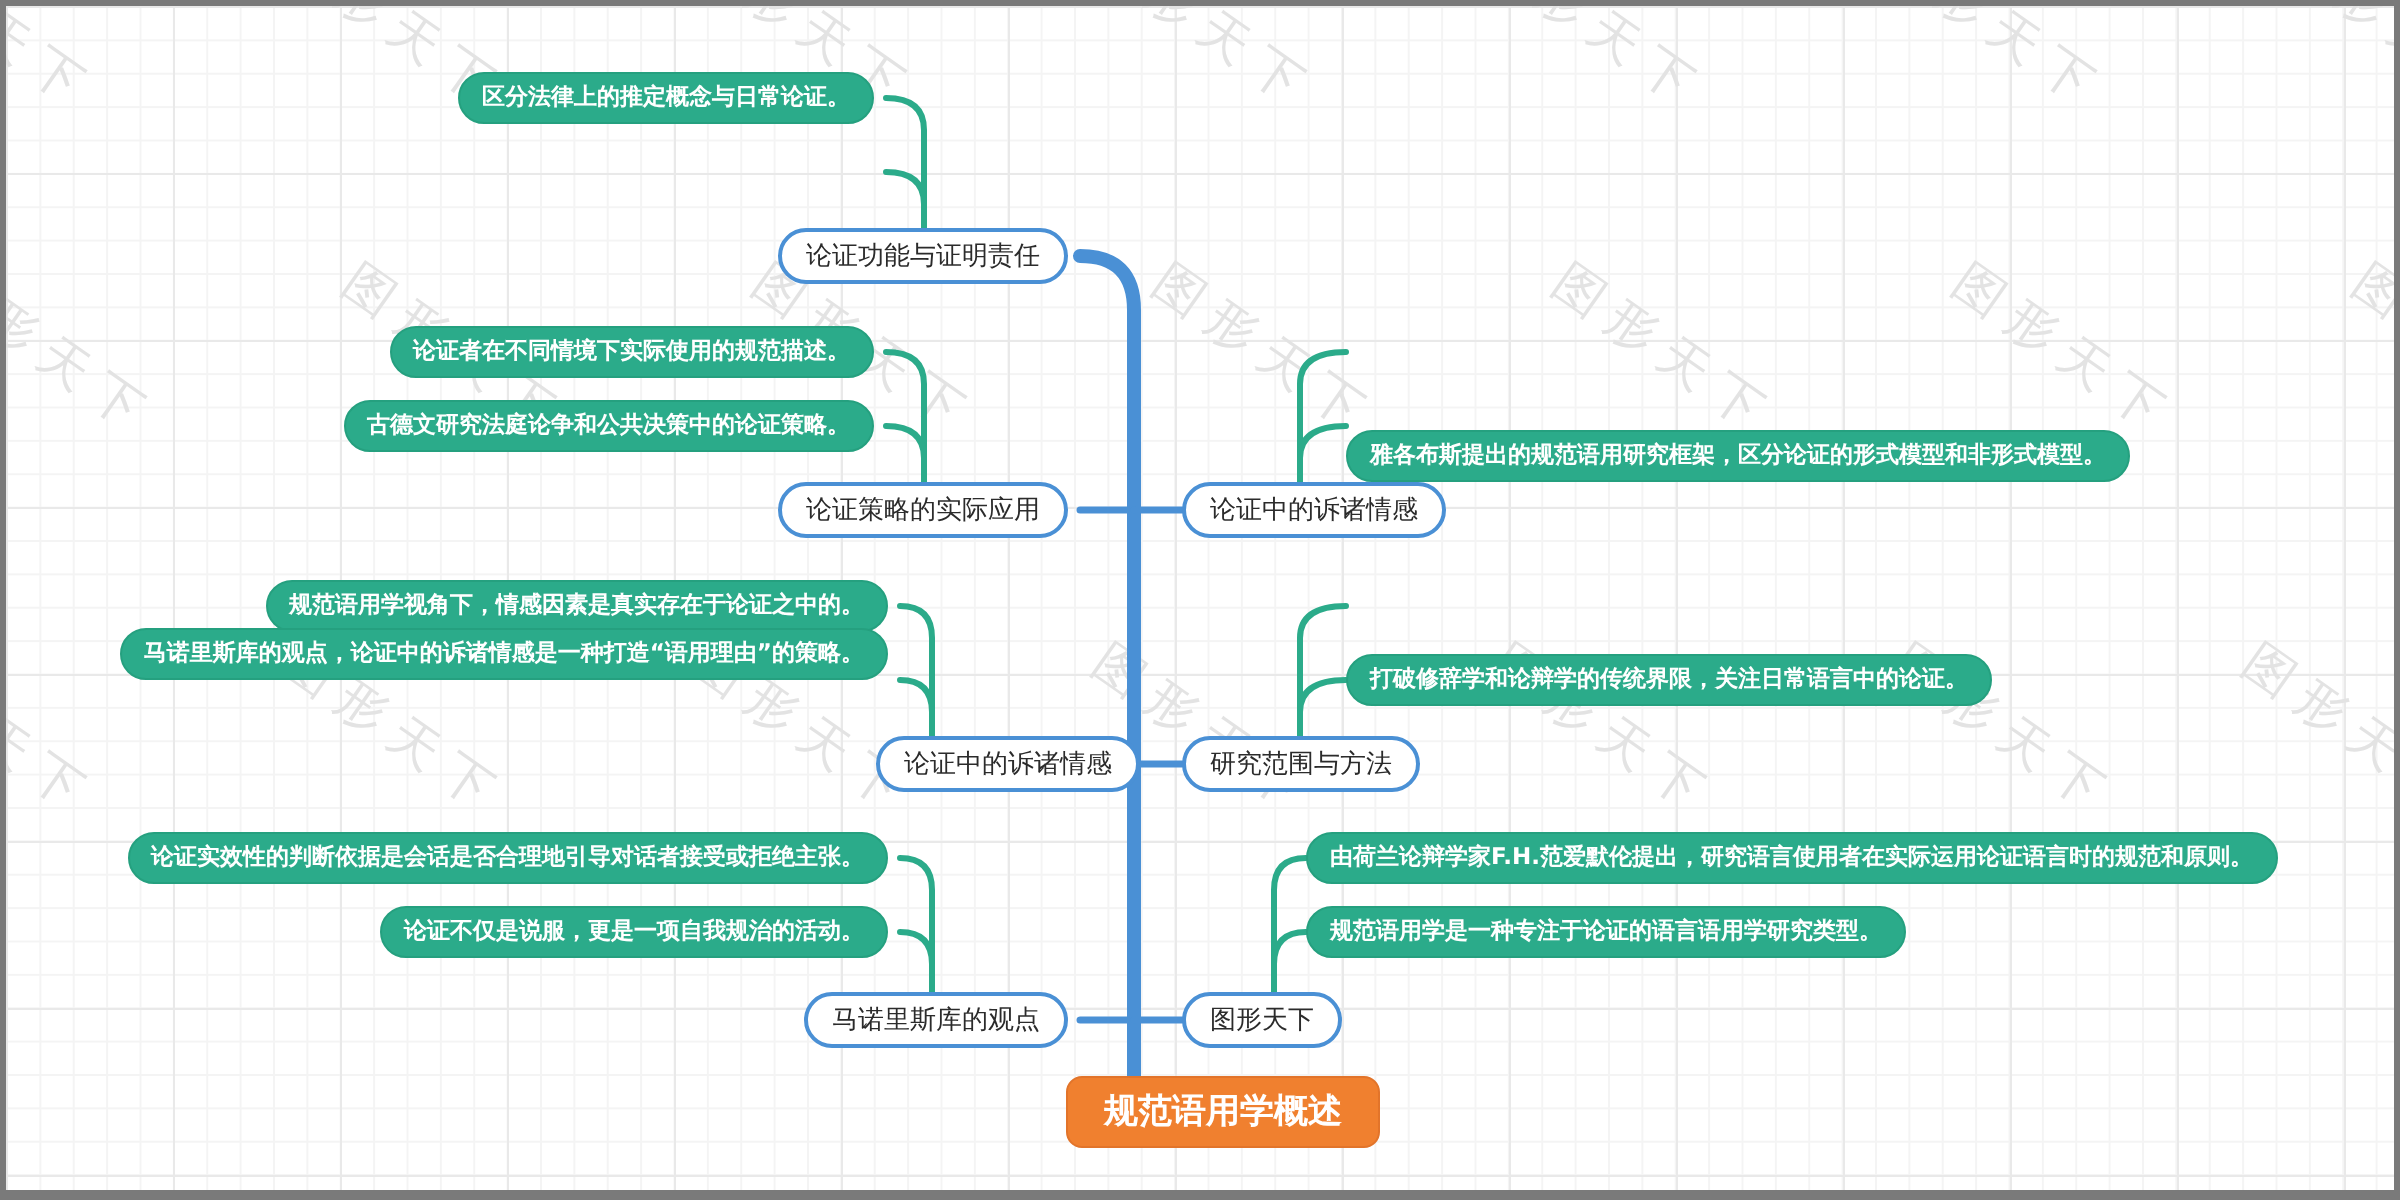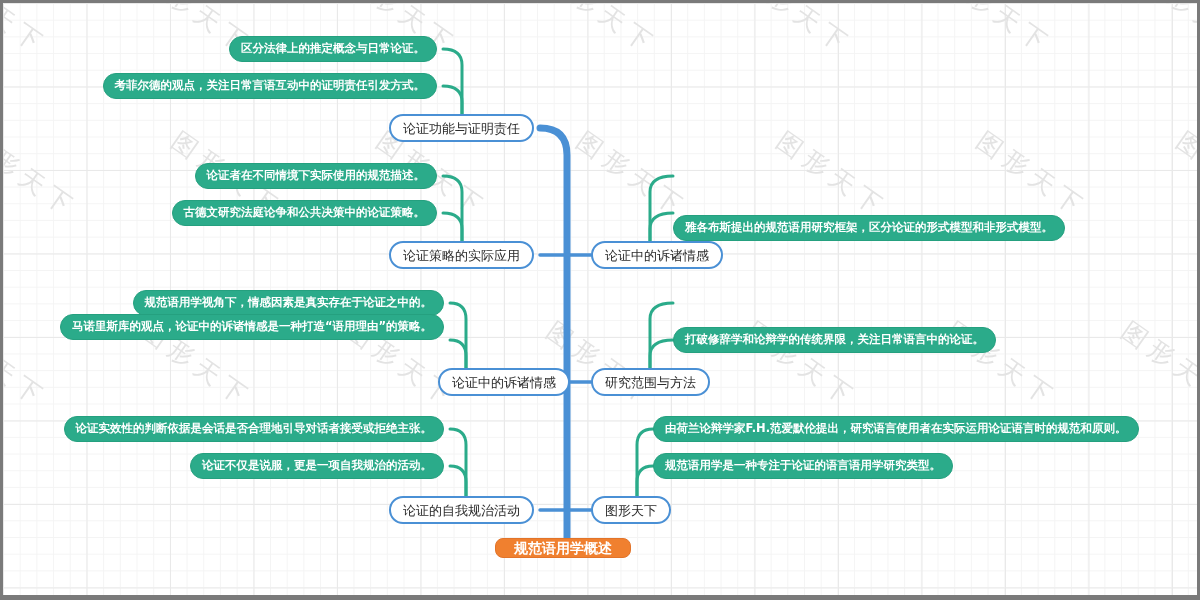--- a/index.html
+++ b/index.html
@@ -28,23 +28,23 @@
     height:26px;padding:0 11px;border-radius:14px;
     background:#2bab8a;border:1px solid #25a07f;
     color:#ffffff;font-size:11.5px;font-weight:bold;line-height:1;
   }
   .topic{
     height:28px;padding:0 12px;border-radius:15px;
     background:#ffffff;border:2px solid #4a90d5;
     color:#2b2b2b;font-size:13px;line-height:1;
   }
   .root-node{
-    height:20px;padding:0 18px;border-radius:8px;
+    height:36px;padding:0 18px;border-radius:8px;
     background:#f0802f;border:1px solid #e2742a;
-    color:#ffffff;font-size:14px;font-weight:bold;line-height:1;
+    color:#ffffff;font-size:17px;font-weight:bold;line-height:1;margin-left:38px;
   }
 </style>
 </head>
 <body>
 
 <div class="canvas">
 
   <div class="wm" style="left:-75px;top:-8px">图形天下</div>
   <div class="wm" style="left:130px;top:-8px">图形天下</div>
   <div class="wm" style="left:335px;top:-8px">图形天下</div>
@@ -91,34 +91,33 @@
       <path d="M 670 173 Q 647 173 647 189 L 647 238"></path>
       <path d="M 670 210 Q 647 210 647 226 L 647 238"></path>
       <path d="M 670 300 Q 647 300 647 316 L 647 365"></path>
       <path d="M 670 337 Q 647 337 647 353 L 647 365"></path>
       <path d="M 650 426 Q 634 426 634 442 L 634 493"></path>
       <path d="M 650 463 Q 634 463 634 479 L 634 493"></path>
     </g>
   </svg>
 
   <div class="node child" style="top:33px;right:760px">区分法律上的推定概念与日常论证。</div>
-  <div class="node child" style="top:70px;right:760px">考菲尔德的观点，关注日常言语互动中的证明责任引发方式。</div>
   <div class="node topic" style="top:111px;right:663px">论证功能与证明责任</div>
 
   <div class="node child" style="top:160px;right:760px">论证者在不同情境下实际使用的规范描述。</div>
   <div class="node child" style="top:197px;right:760px">古德文研究法庭论争和公共决策中的论证策略。</div>
   <div class="node topic" style="top:238px;right:663px">论证策略的实际应用</div>
 
   <div class="node child" style="top:287px;right:753px">规范语用学视角下，情感因素是真实存在于论证之中的。</div>
   <div class="node child" style="top:311px;right:753px">马诺里斯库的观点，论证中的诉诸情感是一种打造“语用理由”的策略。</div>
   <div class="node topic" style="top:365px;right:627px">论证中的诉诸情感</div>
 
   <div class="node child" style="top:413px;right:753px">论证实效性的判断依据是会话是否合理地引导对话者接受或拒绝主张。</div>
   <div class="node child" style="top:450px;right:753px">论证不仅是说服，更是一项自我规治的活动。</div>
-  <div class="node topic" style="top:493px;right:663px">论证的自我规治活动</div>
+  <div class="node topic" style="top:493px;right:663px">马诺里斯库的观点</div>
 
   <div class="node child" style="top:212px;left:670px">雅各布斯提出的规范语用研究框架，区分论证的形式模型和非形式模型。</div>
   <div class="node topic" style="top:238px;left:588px">论证中的诉诸情感</div>
 
   <div class="node child" style="top:324px;left:670px">打破修辞学和论辩学的传统界限，关注日常语言中的论证。</div>
   <div class="node topic" style="top:365px;left:588px">研究范围与方法</div>
 
   <div class="node child" style="top:413px;left:650px">由荷兰论辩学家F.H.范爱默伦提出，研究语言使用者在实际运用论证语言时的规范和原则。</div>
   <div class="node child" style="top:450px;left:650px">规范语用学是一种专注于论证的语言语用学研究类型。</div>
   <div class="node topic" style="top:493px;left:588px">图形天下</div>

